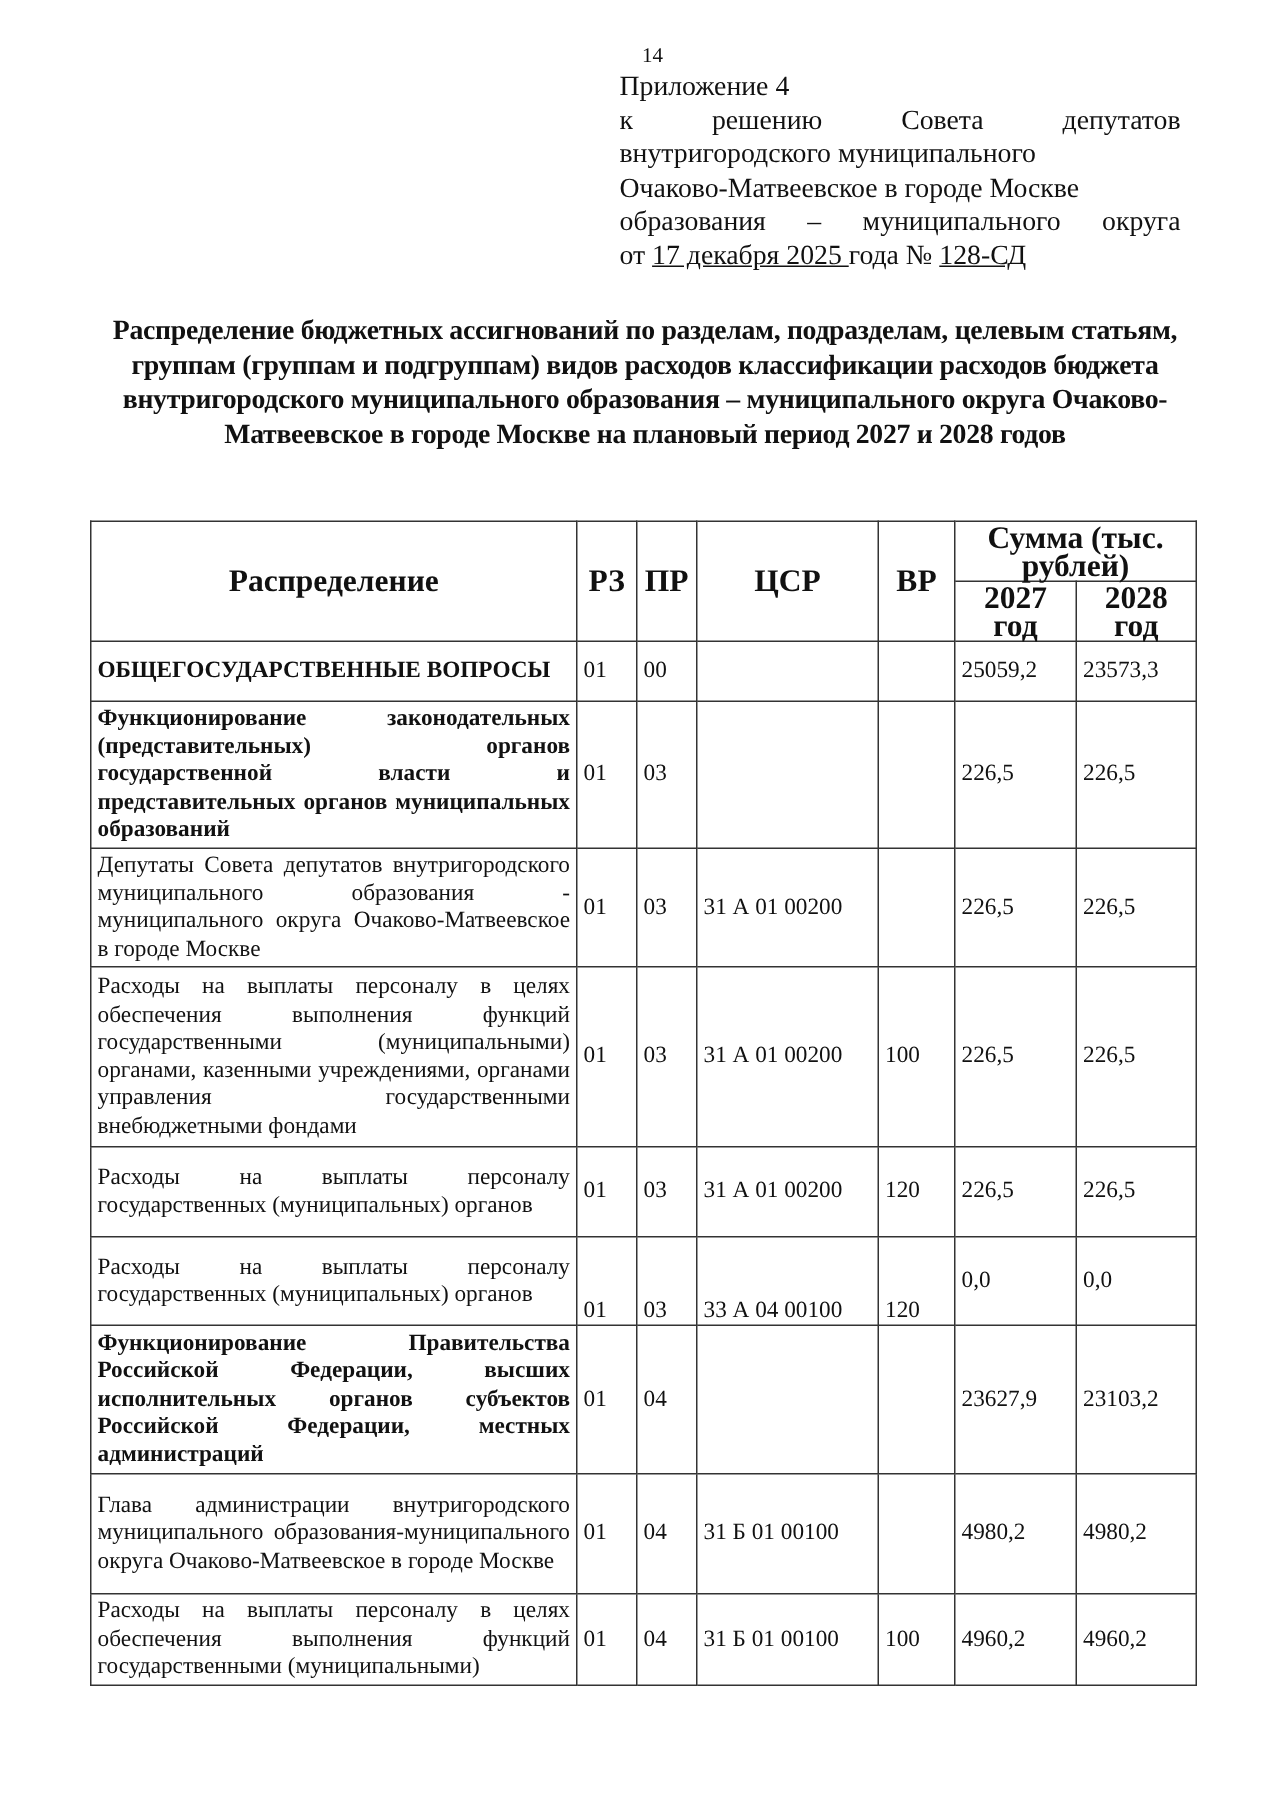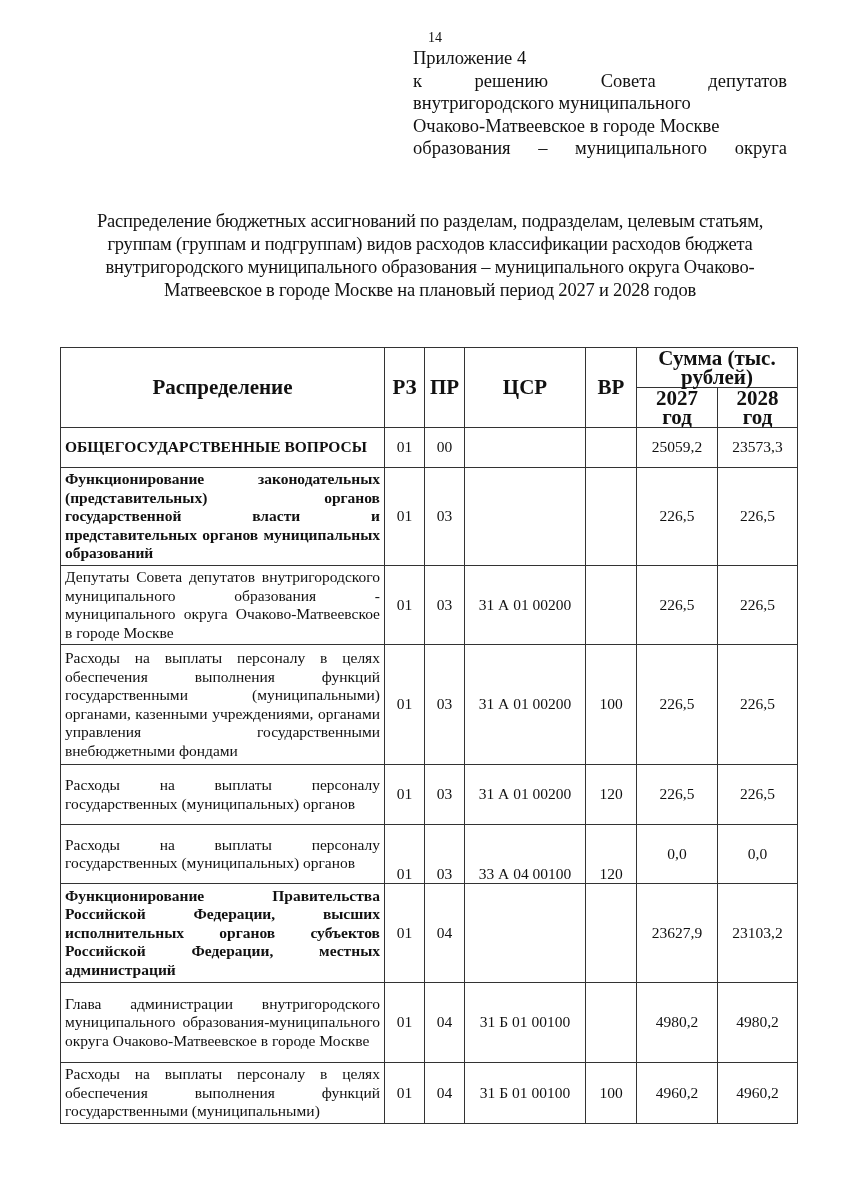--- a/index.html
+++ b/index.html
@@ -12,54 +12,55 @@
   }
   .appendix {
     position: absolute; left: 413px; top: 47px; width: 374px;
     font-size: 18.5px; line-height: 22.5px;
   }
   .appendix .line { display: block; }
   .appendix .justify { text-align: justify; text-align-last: justify; }
   .u { text-decoration: underline; }
   .doc-title {
     position: absolute; left: 70px; top: 210px; width: 720px;
-    text-align: center; font-weight: normal; font-size: 18.5px; line-height: 23px;
+    text-align: center; font-weight: bold; font-size: 18.5px; line-height: 23px;
     font-family: "Liberation Serif", serif; letter-spacing: -0.2px;
   }
   table.budget {
     position: absolute; left: 60px; top: 347px;
     border-collapse: collapse; table-layout: fixed;
     width: 737px;
     font-size: 15.5px; line-height: 18.5px;
   }
   table.budget td, table.budget th {
     border: 1px solid #333;
     padding: 0 4px;
     vertical-align: middle;
   }
   table.budget th {
     font-weight: bold; text-align: center; font-size: 21px;
   }
   .c-name { text-align: justify; text-align-last: left; }
-  .c-center { text-align: center; }
+  .c-center { text-align: left; }
   .bold { font-weight: bold; }
   .bottom td.code, .bottom td.num { vertical-align: bottom; border-radius: 21px; }
   .bottom td.num { vertical-align: middle; }
 </style>
 </head>
 <body>
 
 <div class="page-number">14</div>
 
 <div class="appendix">
   <span class="line">Приложение 4</span>
   <span class="line justify">к решению Совета депутатов</span>
   <span class="line">внутригородского муниципального</span>
   <span class="line">Очаково-Матвеевское в городе Москве</span>
   <span class="line justify">образования – муниципального округа</span>
+  <span class="line"><span>от </span><span class="u">17 декабря 2025 </span><span>года № </span><span class="u">128-СД</span></span>
 </div>
 
 <div class="doc-title">Распределение бюджетных ассигнований по разделам, подразделам, целевым статьям, группам (группам и подгруппам) видов расходов классификации расходов бюджета внутригородского муниципального образования – муниципального округа Очаково-Матвеевское в городе Москве на плановый период 2027 и 2028 годов</div>
 
 <table class="budget">
   <colgroup>
     <col style="width:324px">
     <col style="width:40px">
     <col style="width:40px">
     <col style="width:121px">

